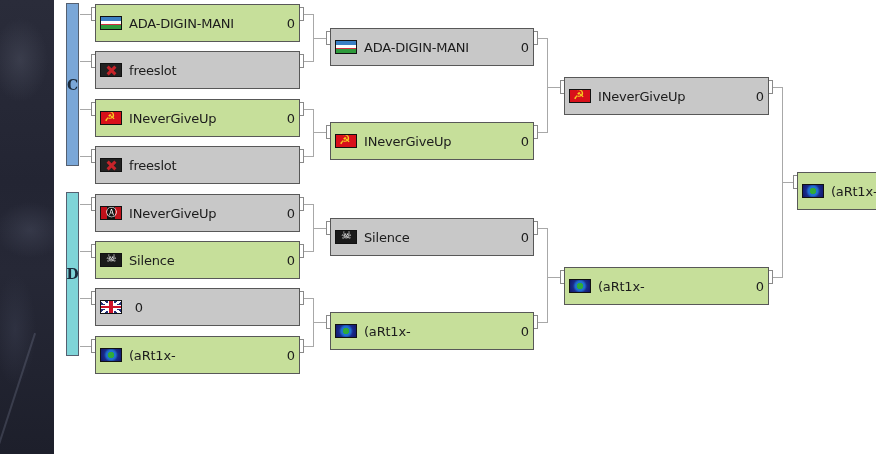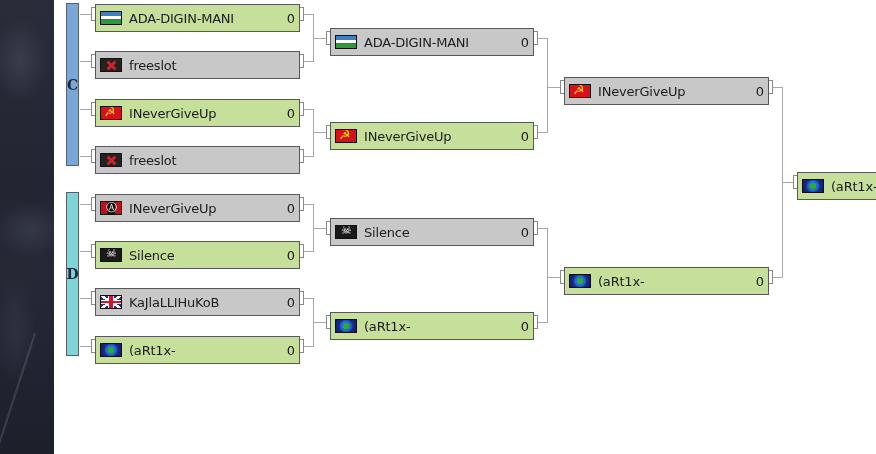--- a/index.html
+++ b/index.html
@@ -22,21 +22,21 @@
     }
     .group-bar {
       position: absolute; left: 66px; width: 13px;
       border: 1px solid #556070; box-sizing: border-box;
       display: flex; align-items: center; justify-content: center;
     }
     .group-bar span {
       font-family: "DejaVu Serif", serif; font-weight: bold; font-size: 14px; color: #1a2a3a;
     }
     .slot {
-      position: absolute; height: 28px; box-sizing: border-box;
+      position: absolute; height: 38px; box-sizing: border-box;
       border: 1px solid #585858;
       display: flex; align-items: center;
       font-size: 13px; color: #1c1c1c;
     }
     .slot.win { background: #c6df9a; }
     .slot.lose { background: #c8c8c8; }
     .slot .flag {
       width: 22px; height: 14px; margin-left: 4px; margin-right: 7px;
       box-sizing: border-box; border: 1px solid #111; flex: none;
       position: relative; overflow: hidden;
@@ -146,21 +146,20 @@
     <div class="slot win" style="left: 95px; top: 241px; width: 205px;">
       <span class="flag f-pirate"></span>
       <span class="name">Silence</span>
       <span class="score">0</span>
     </div>
     <div class="cap right" style="left: 300px; top: 244px;"></div>
     <div class="hline" style="left: 80px; top: 251px; width: 11px; height: 1px;"></div>
     <div class="cap left" style="left: 91px; top: 291px;"></div>
     <div class="slot lose" style="left: 95px; top: 288px; width: 205px;">
       <span class="flag f-uk"></span>
-      <span class="name">KaJlaLLIHuKoB</span>
       <span class="score">0</span>
     </div>
     <div class="cap right" style="left: 300px; top: 291px;"></div>
     <div class="hline" style="left: 80px; top: 298px; width: 11px; height: 1px;"></div>
     <div class="cap left" style="left: 91px; top: 339px;"></div>
     <div class="slot win" style="left: 95px; top: 336px; width: 205px;">
       <span class="flag f-world"></span>
       <span class="name">(aRt1x-</span>
       <span class="score">0</span>
     </div>

